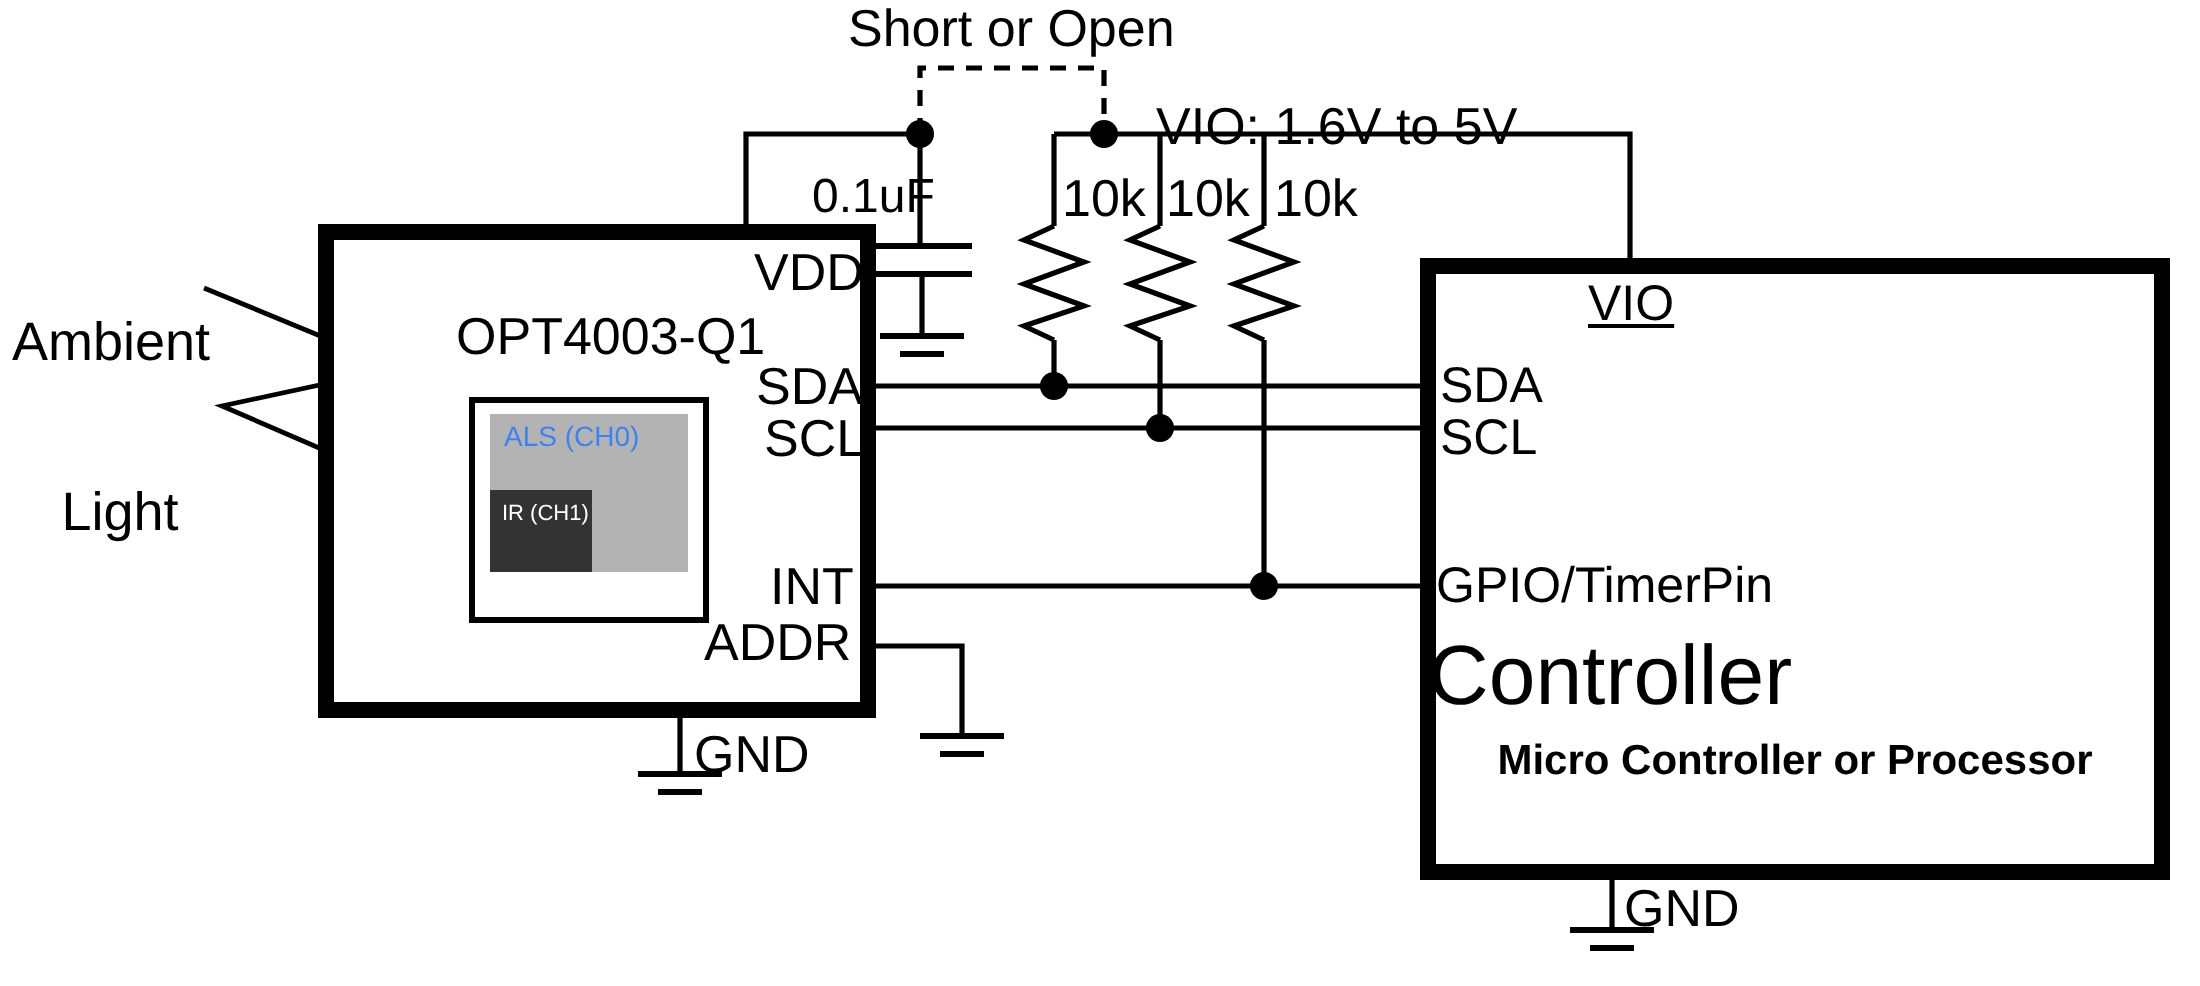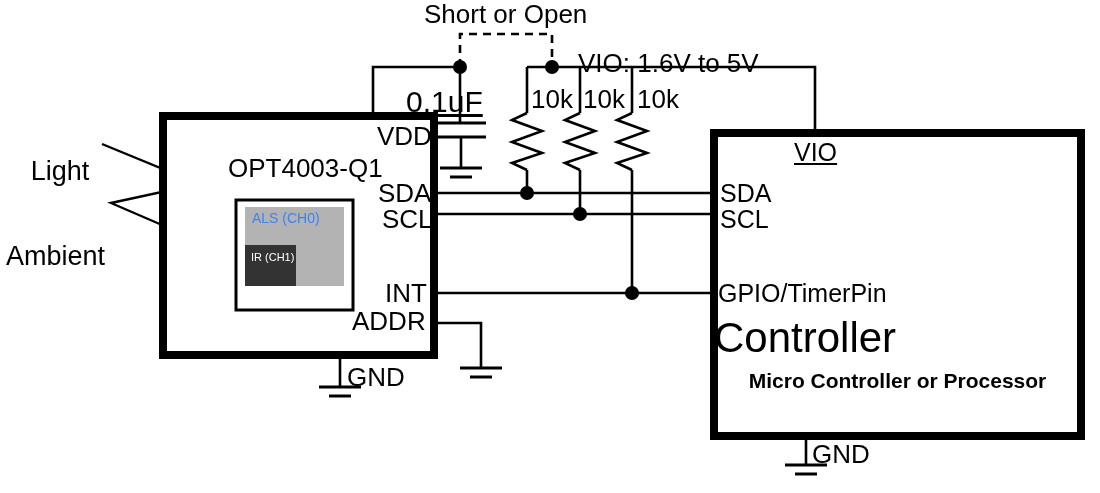--- a/index.html
+++ b/index.html
@@ -105,30 +105,30 @@
     <g fill="#000">
       <circle cx="460" cy="67" r="7"></circle>
       <circle cx="552" cy="67" r="7"></circle>
       <circle cx="527" cy="193" r="7"></circle>
       <circle cx="580" cy="214" r="7"></circle>
       <circle cx="632" cy="293" r="7"></circle>
     </g>
   </svg>
 
   <div class="lbl" style="left:6px;top:100px;font-size:27px;text-align:left;">
+    <div>Ambient</div>
     <div style="text-align:center;width:108px;"><span>Light</span></div>
-    <div>Ambient</div>
   </div>
 
 
   <div class="lbl" style="left:424px;top:1px;font-size:26px;">Short or Open</div>
 
   <div class="lbl" style="left:578px;top:50px;font-size:26px;">VIO: 1.6V to 5V</div>
 
-  <div class="lbl" style="left:406px;top:86px;font-size:30px;text-decoration:underline;">0.1uF</div>
+  <div class="lbl" style="left:406px;top:86px;font-size:24px;">0.1uF</div>
 
   <div class="lbl" style="left:531px;top:86px;font-size:26px;">10k</div>
   <div class="lbl" style="left:583px;top:86px;font-size:26px;">10k</div>
   <div class="lbl" style="left:637px;top:86px;font-size:26px;">10k</div>
 
   <div class="lbl" style="left:228px;top:155px;font-size:26px;">OPT4003-Q1</div>
 
   <div class="lbl" style="left:252px;top:211px;font-size:14px;color:#3b82f6;">ALS (CH0)</div>
 
   <div class="lbl" style="left:251px;top:252px;font-size:11px;color:#ffffff;">IR (CH1)</div>

